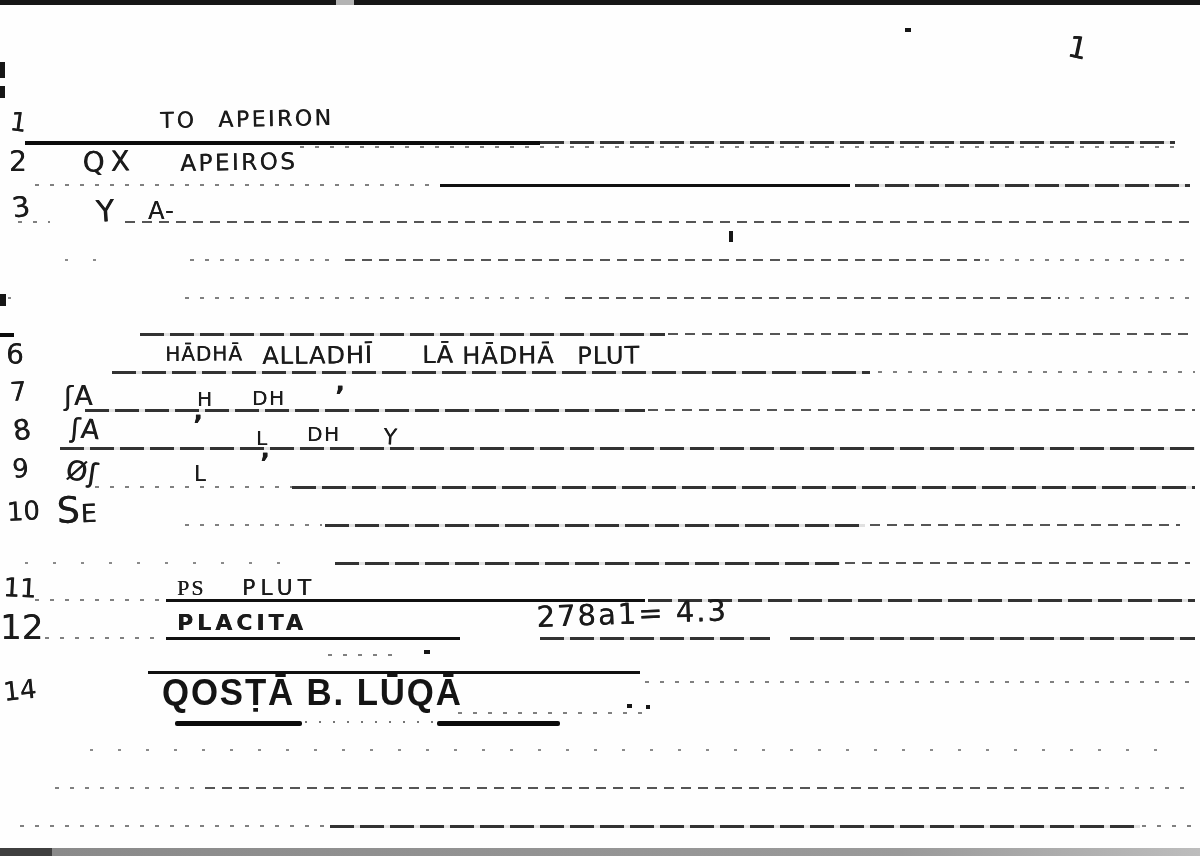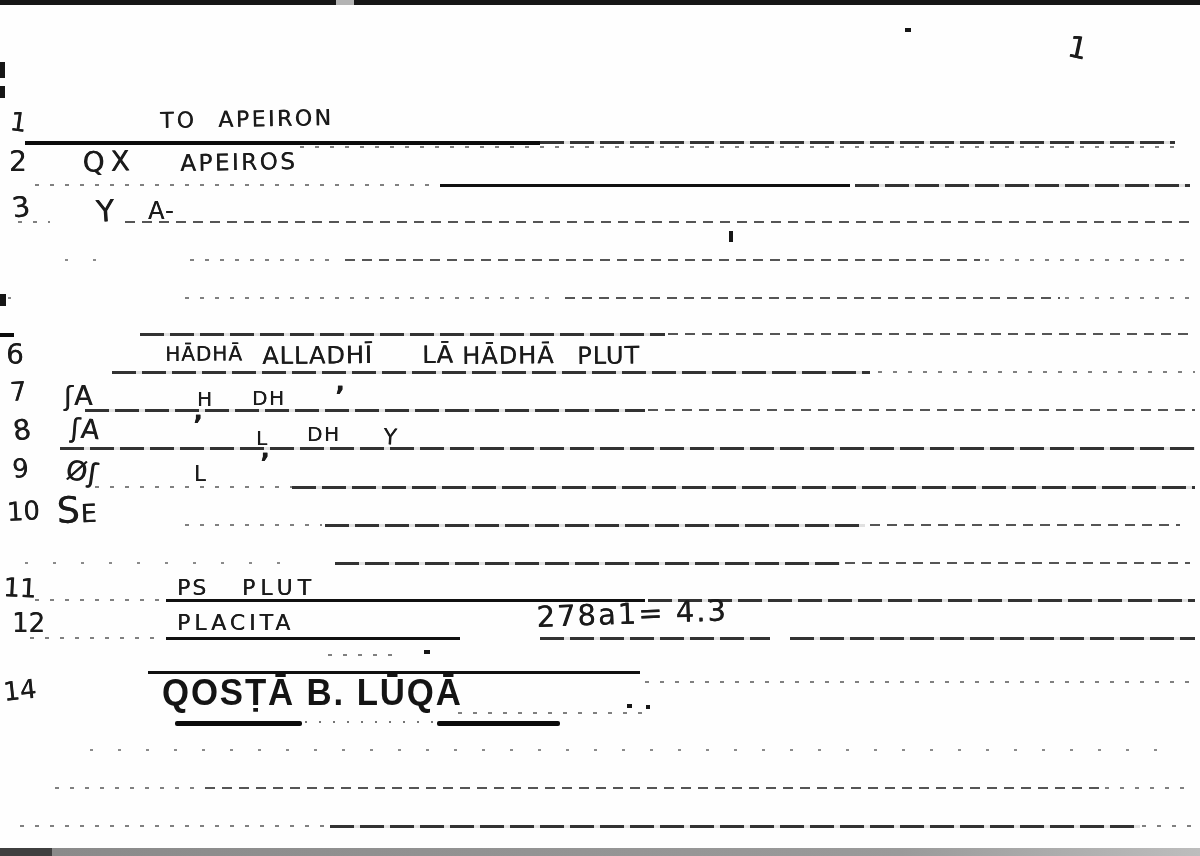--- a/index.html
+++ b/index.html
@@ -131,24 +131,24 @@
       <span class="tok" style="left: 256px; top: 428px; font-size: 20px; letter-spacing: 0px;">L</span>
       <span class="tok" style="left: 307px; top: 424px; font-size: 20px; letter-spacing: 1.5px;">DH</span>
       <span class="tok" style="left: 384px; top: 425px; font-size: 22px; letter-spacing: 0px; transform: rotate(3deg);">Y</span>
       <span class="num" style="left: 11px; top: 456px; font-size: 26px; transform: rotate(-5deg);">9</span>
       <span class="tok" style="left: 68px; top: 456px; font-size: 27px; letter-spacing: 1px; transform: rotate(8deg);">Øʃ</span>
       <span class="tok" style="left: 194px; top: 463px; font-size: 21px; letter-spacing: 0px;">L</span>
       <span class="tok comma" style="left: 260px; top: 450px; font-size: 26px; letter-spacing: 0px;">ʼ</span>
       <span class="num" style="left: 6px; top: 499px; font-size: 26px; transform: rotate(-3deg);">10</span>
       <span class="tok swash" style="left: 56px; top: 492px; font-size: 25px; letter-spacing: 1px; transform: rotate(-2deg);">SE</span>
       <span class="num" style="left: 4px; top: 574px; font-size: 26px; transform: rotate(3deg);">11</span>
-      <span class="tok" style="left: 177px; top: 576px; font-size: 22px; letter-spacing: 2px;">PS</span>
+      <span class="tok" style="left: 177px; top: 576px; font-size: 22px; letter-spacing: 2px; font-family: Liberation Serif, serif;">PS</span>
       <span class="tok" style="left: 242px; top: 576px; font-size: 22px; letter-spacing: 5px;">PLUT</span>
-      <span class="num" style="left: 12px; top: 610px; font-size: 26px; transform: rotate(0deg);">12</span>
-      <span class="tok" style="left: 177px; top: 611px; font-size: 22px; letter-spacing: 4px;">PLACITA</span>
+      <span class="num" style="left: 0; top: 610px; font-size: 34px; transform: rotate(0deg);">12</span>
+      <span class="tok" style="left: 177px; top: 611px; font-size: 22px; letter-spacing: 4px; font-weight: bold;">PLACITA</span>
       <span class="tok" style="left: 536px; top: 602px; font-size: 29px; letter-spacing: 2px; transform: rotate(-2deg);">278a1= 4.3</span>
       <span class="num" style="left: 2px; top: 679px; font-size: 26px; transform: rotate(-6deg);">14</span>
       <span class="tok stamp" style="left: 162px; top: 674px; font-size: 37px; letter-spacing: 2px;">QOSṬĀ B. LŪQĀ</span>
     </div>
   <div id="artifacts">
       <div class="artifact" style="left: 0px; top: 62px; width: 5px; height: 16px;"></div>
       <div class="artifact" style="left: 0px; top: 86px; width: 5px; height: 12px;"></div>
       <div class="artifact" style="left: 0px; top: 294px; width: 6px; height: 12px;"></div>
       <div class="artifact" style="left: 905px; top: 28px; width: 6px; height: 4px;"></div>
       <div class="artifact" style="left: 729px; top: 231px; width: 4px; height: 11px;"></div>

